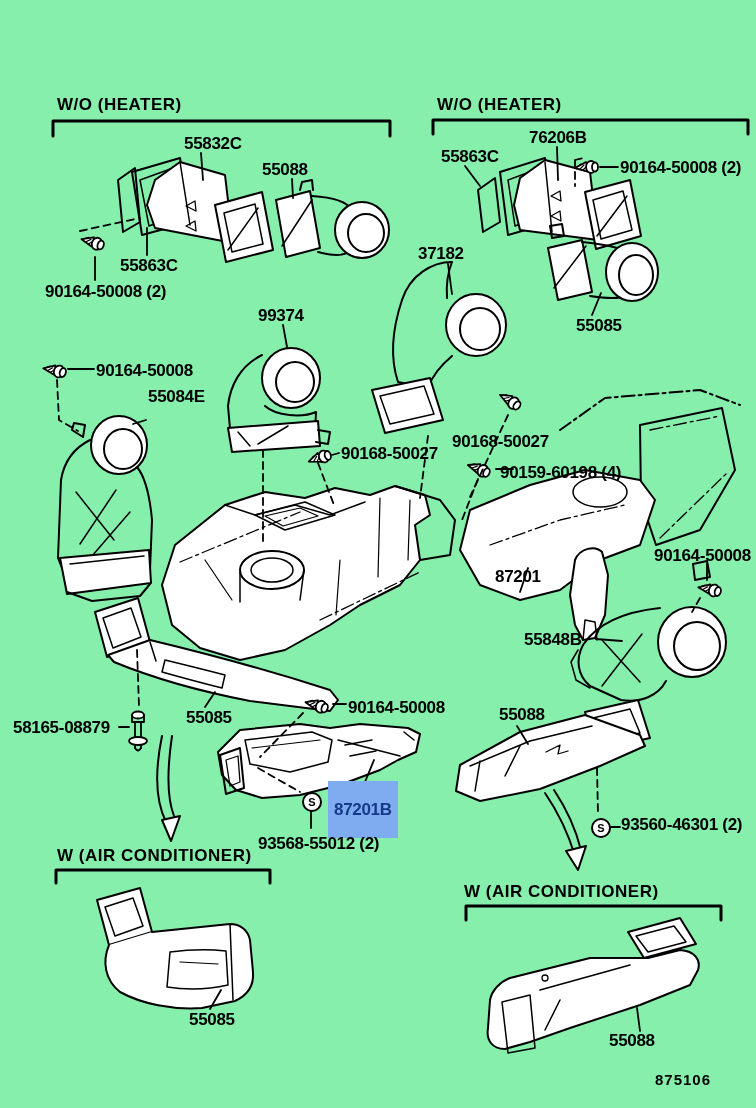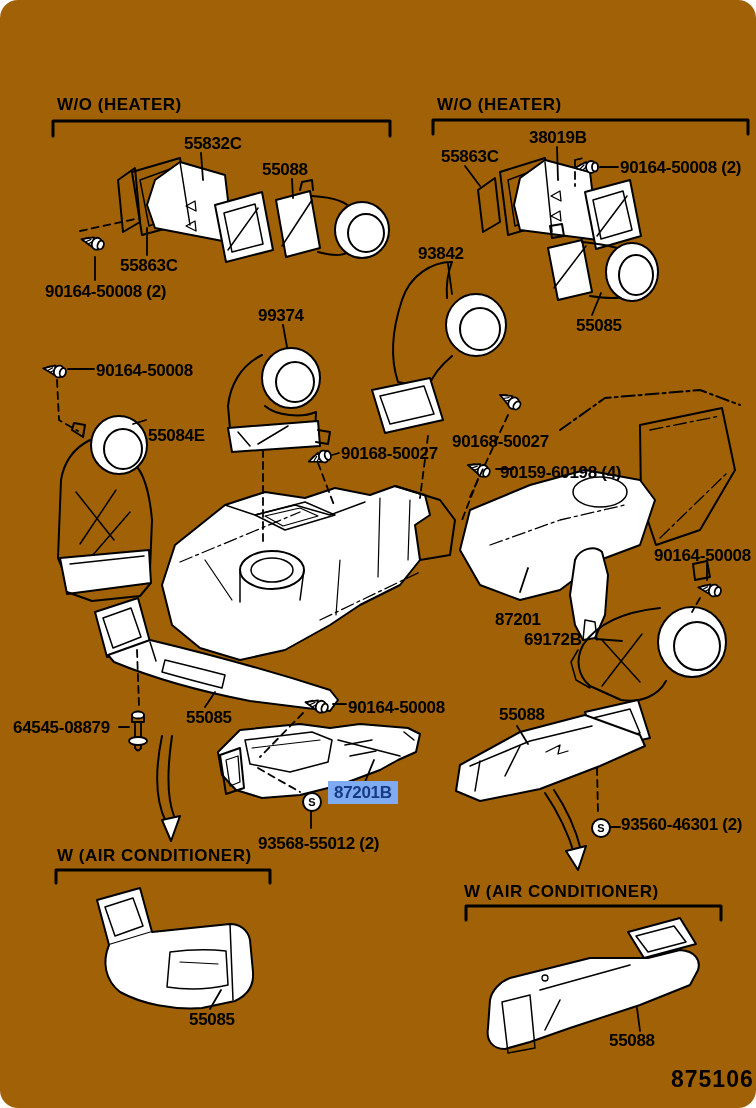--- a/index.html
+++ b/index.html
@@ -1,29 +1,29 @@
 <!DOCTYPE html>
 <html><head>
 <meta charset="utf-8">
 <style>
   html,body{margin:0;padding:0;background:#fff;}
   .canvas{
-    position:relative;width:756px;height:1108px;background:#a16207;
-    overflow:hidden;font-family:"Liberation Sans",sans-serif;color:#000;border-radius:18px;
+    position:relative;width:756px;height:1108px;background:#86efac;
+    overflow:hidden;font-family:"Liberation Sans",sans-serif;color:#000;
   }
   .art{position:absolute;left:0;top:0;}
   .lbl{
     position:absolute;font-weight:bold;font-size:17px;line-height:19px;
     letter-spacing:-0.3px;white-space:nowrap;color:#000;
   }
   .sec{font-size:17px;letter-spacing:0.5px;}
   .hl{
-    background:#7FACF0;color:#163A87;padding:2px 6px;
+    background:#7FACF0;color:#163A87;padding:19px 6px;
   }
-  .code{font-size:23px;letter-spacing:1px;margin-left:16px;}
+  .code{font-size:15px;letter-spacing:1px;}
   .smark{
     position:absolute;width:16px;height:16px;border:2px solid #000;border-radius:50%;
     font-size:11px;font-weight:bold;display:flex;align-items:center;justify-content:center;
     background:#fff;
   }
 </style>
 </head>
 <body>
 
 <div class="canvas">
@@ -267,35 +267,35 @@
 
   <div class="lbl sec" style="left:57px;top:95px">W/O (HEATER)</div>
   <div class="lbl sec" style="left:437px;top:95px">W/O (HEATER)</div>
   <div class="lbl sec" style="left:57px;top:846px">W (AIR CONDITIONER)</div>
   <div class="lbl sec" style="left:464px;top:882px">W (AIR CONDITIONER)</div>
 
   <div class="lbl" style="left:184px;top:134px">55832C</div>
   <div class="lbl" style="left:262px;top:160px">55088</div>
   <div class="lbl" style="left:120px;top:256px">55863C</div>
   <div class="lbl" style="left:45px;top:282px">90164-50008 (2)</div>
-  <div class="lbl" style="left:529px;top:128px">38019B</div>
+  <div class="lbl" style="left:529px;top:128px">76206B</div>
   <div class="lbl" style="left:441px;top:147px">55863C</div>
   <div class="lbl" style="left:620px;top:158px">90164-50008 (2)</div>
-  <div class="lbl" style="left:418px;top:244px">93842</div>
+  <div class="lbl" style="left:418px;top:244px">37182</div>
   <div class="lbl" style="left:576px;top:316px">55085</div>
   <div class="lbl" style="left:258px;top:306px">99374</div>
   <div class="lbl" style="left:96px;top:361px">90164-50008</div>
-  <div class="lbl" style="left:148px;top:426px">55084E</div>
+  <div class="lbl" style="left:148px;top:387px">55084E</div>
   <div class="lbl" style="left:341px;top:444px">90168-50027</div>
   <div class="lbl" style="left:452px;top:432px">90168-50027</div>
   <div class="lbl" style="left:500px;top:463px">90159-60198 (4)</div>
   <div class="lbl" style="left:654px;top:546px">90164-50008</div>
-  <div class="lbl" style="left:495px;top:610px">87201</div>
-  <div class="lbl" style="left:524px;top:630px">69172B</div>
-  <div class="lbl" style="left:13px;top:718px">64545-08879</div>
+  <div class="lbl" style="left:495px;top:567px">87201</div>
+  <div class="lbl" style="left:524px;top:630px">55848B</div>
+  <div class="lbl" style="left:13px;top:718px">58165-08879</div>
   <div class="lbl" style="left:186px;top:708px">55085</div>
   <div class="lbl" style="left:348px;top:698px">90164-50008</div>
   <div class="lbl" style="left:499px;top:705px">55088</div>
   <div class="lbl hl" style="left:328px;top:781px">87201B</div>
   <div class="lbl" style="left:258px;top:834px">93568-55012 (2)</div>
   <div class="lbl" style="left:189px;top:1010px">55085</div>
   <div class="lbl" style="left:621px;top:815px">93560-46301 (2)</div>
   <div class="lbl" style="left:609px;top:1031px">55088</div>
 
   <span class="smark" style="left:302px;top:792px">S</span>

